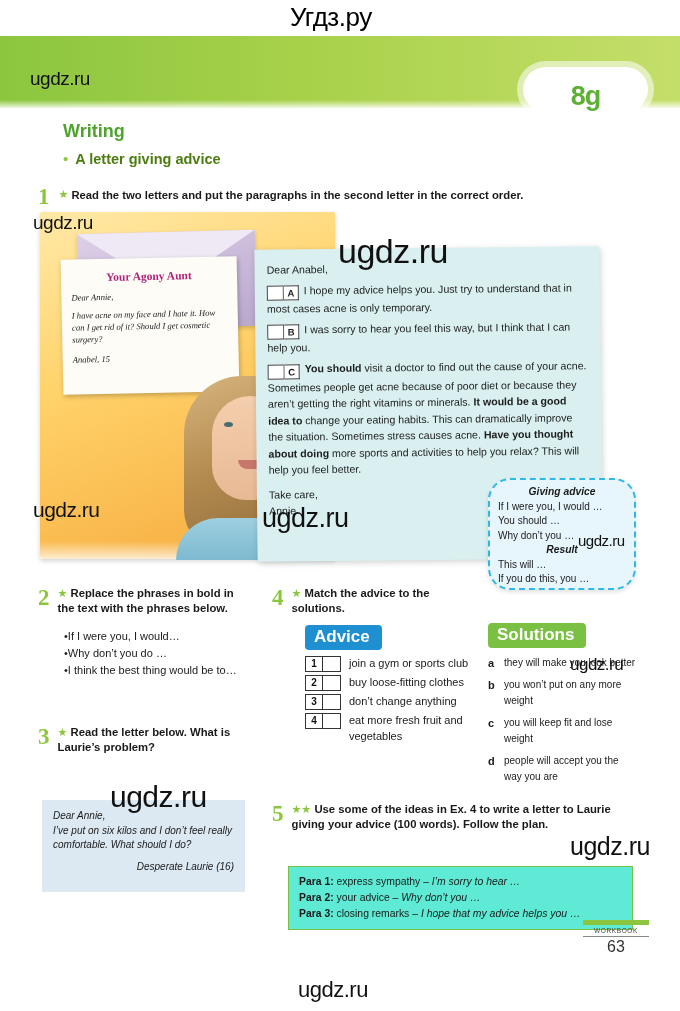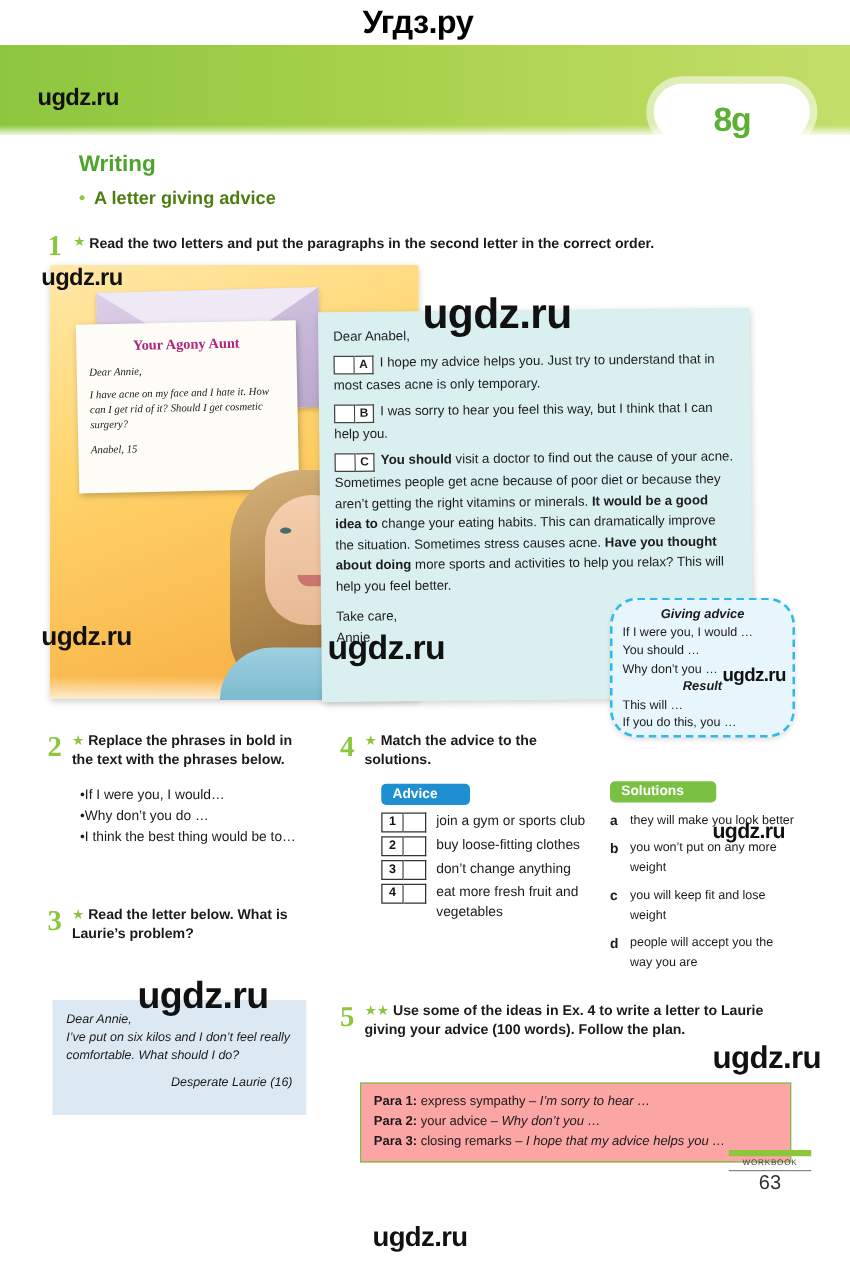--- a/index.html
+++ b/index.html
@@ -4,21 +4,21 @@
 <style>
   html,body{margin:0;padding:0;}
   body{
     width:680px;height:1011px;position:relative;overflow:hidden;
     background:#ffffff;
     font-family:"Liberation Sans","DejaVu Sans",sans-serif;
     -webkit-font-smoothing:antialiased;
   }
 
   
-  .wm{position:absolute;font-weight:bold;color:#111;letter-spacing:-0.5px;
+  .wm{position:absolute;font-weight:normal;color:#111;letter-spacing:-0.5px;
       font-family:"Liberation Sans",sans-serif;z-index:60;pointer-events:none;}
   .wm-top{top:2px;left:290px;font-size:26px;color:#000;}
   .wm-bot{bottom:8px;left:298px;font-size:22px;}
   .wm-a{top:68px;left:30px;font-size:19px;}
   .wm-b{top:212px;left:33px;font-size:19px;}
   .wm-c{top:232px;left:338px;font-size:34px;}
   .wm-d{top:498px;left:33px;font-size:21px;}
   .wm-e{top:503px;left:262px;font-size:27px;}
   .wm-f{top:532px;left:578px;font-size:15px;}
   .wm-g{top:655px;left:570px;font-size:17px;}
@@ -151,43 +151,43 @@
   #ex3 .row{display:flex;gap:8px;align-items:flex-start;}
   #laurie-note{position:absolute;top:800px;left:42px;width:203px;height:92px;
     background:#dce9f3;box-sizing:border-box;padding:9px 11px;z-index:15;
     font-family:"Liberation Sans",sans-serif;font-style:italic;
     font-size:10px;color:#1a1a1a;line-height:14.5px;}
   #laurie-note .sig{text-align:right;margin-top:7px;}
 
   
   #ex4{position:absolute;top:586px;left:272px;width:210px;}
   #ex4 .row{display:flex;gap:8px;align-items:flex-start;}
-  .tag{display:inline-block;color:#fff;font-size:11px;font-weight:bold;
-       padding:2px 26px 3px 9px;border-radius:4px;}
+  .tag{display:inline-block;color:#fff;font-size:17px;font-weight:bold;
+       padding:2px 12px 3px 9px;border-radius:4px;}
   .tag.blue{background:#1e8fd0;}
   .tag.green{background:#7ac143;}
   #advice-col{position:absolute;top:625px;left:305px;width:175px;}
   #advice-list{margin-top:5px;}
   #advice-list .ai{display:flex;align-items:flex-start;margin-bottom:2px;}
   .numbox{display:flex;flex:0 0 auto;margin-right:8px;margin-top:1px;}
   .numbox .n{width:16px;height:14px;border:1px solid #333;background:#fff;
       font-size:10px;font-weight:bold;text-align:center;line-height:14px;color:#111;}
   .numbox .b{width:17px;height:14px;border:1px solid #333;border-left:none;background:#fff;}
   #advice-list .atxt{font-size:11px;line-height:16px;color:#1a1a1a;}
   #solutions-col{position:absolute;top:623px;left:488px;width:150px;}
   #sol-list{margin-top:7px;}
   #sol-list .si{display:flex;align-items:flex-start;margin-bottom:6px;}
   #sol-list .sk{flex:0 0 16px;font-size:11px;font-weight:bold;color:#1a1a1a;line-height:16px;}
   #sol-list .sv{font-size:10px;color:#1a1a1a;line-height:16px;}
 
   
   #ex5{position:absolute;top:802px;left:272px;width:375px;}
   #ex5 .row{display:flex;gap:8px;align-items:flex-start;}
   #plan-box{position:absolute;top:866px;left:288px;width:345px;
-    border:1px solid #7ac143;background:#fca5a5;box-sizing:border-box;
+    border:1px solid #7ac143;background:#5eead4;box-sizing:border-box;
     padding:7px 10px;}
   #plan-box .pr{font-size:10.4px;line-height:16px;color:#1a1a1a;}
   #plan-box .pr b{font-weight:bold;}
   #plan-box .pr i{font-style:italic;}
 
   
   #footer{position:absolute;top:927px;right:31px;width:66px;text-align:center;}
   #footer .wb{font-size:6.5px;letter-spacing:.6px;color:#444;}
   #footer .rule{border-top:1px solid #888;margin:2px 0 1px 0;}
   #footer .pg{font-size:16px;color:#333;}

